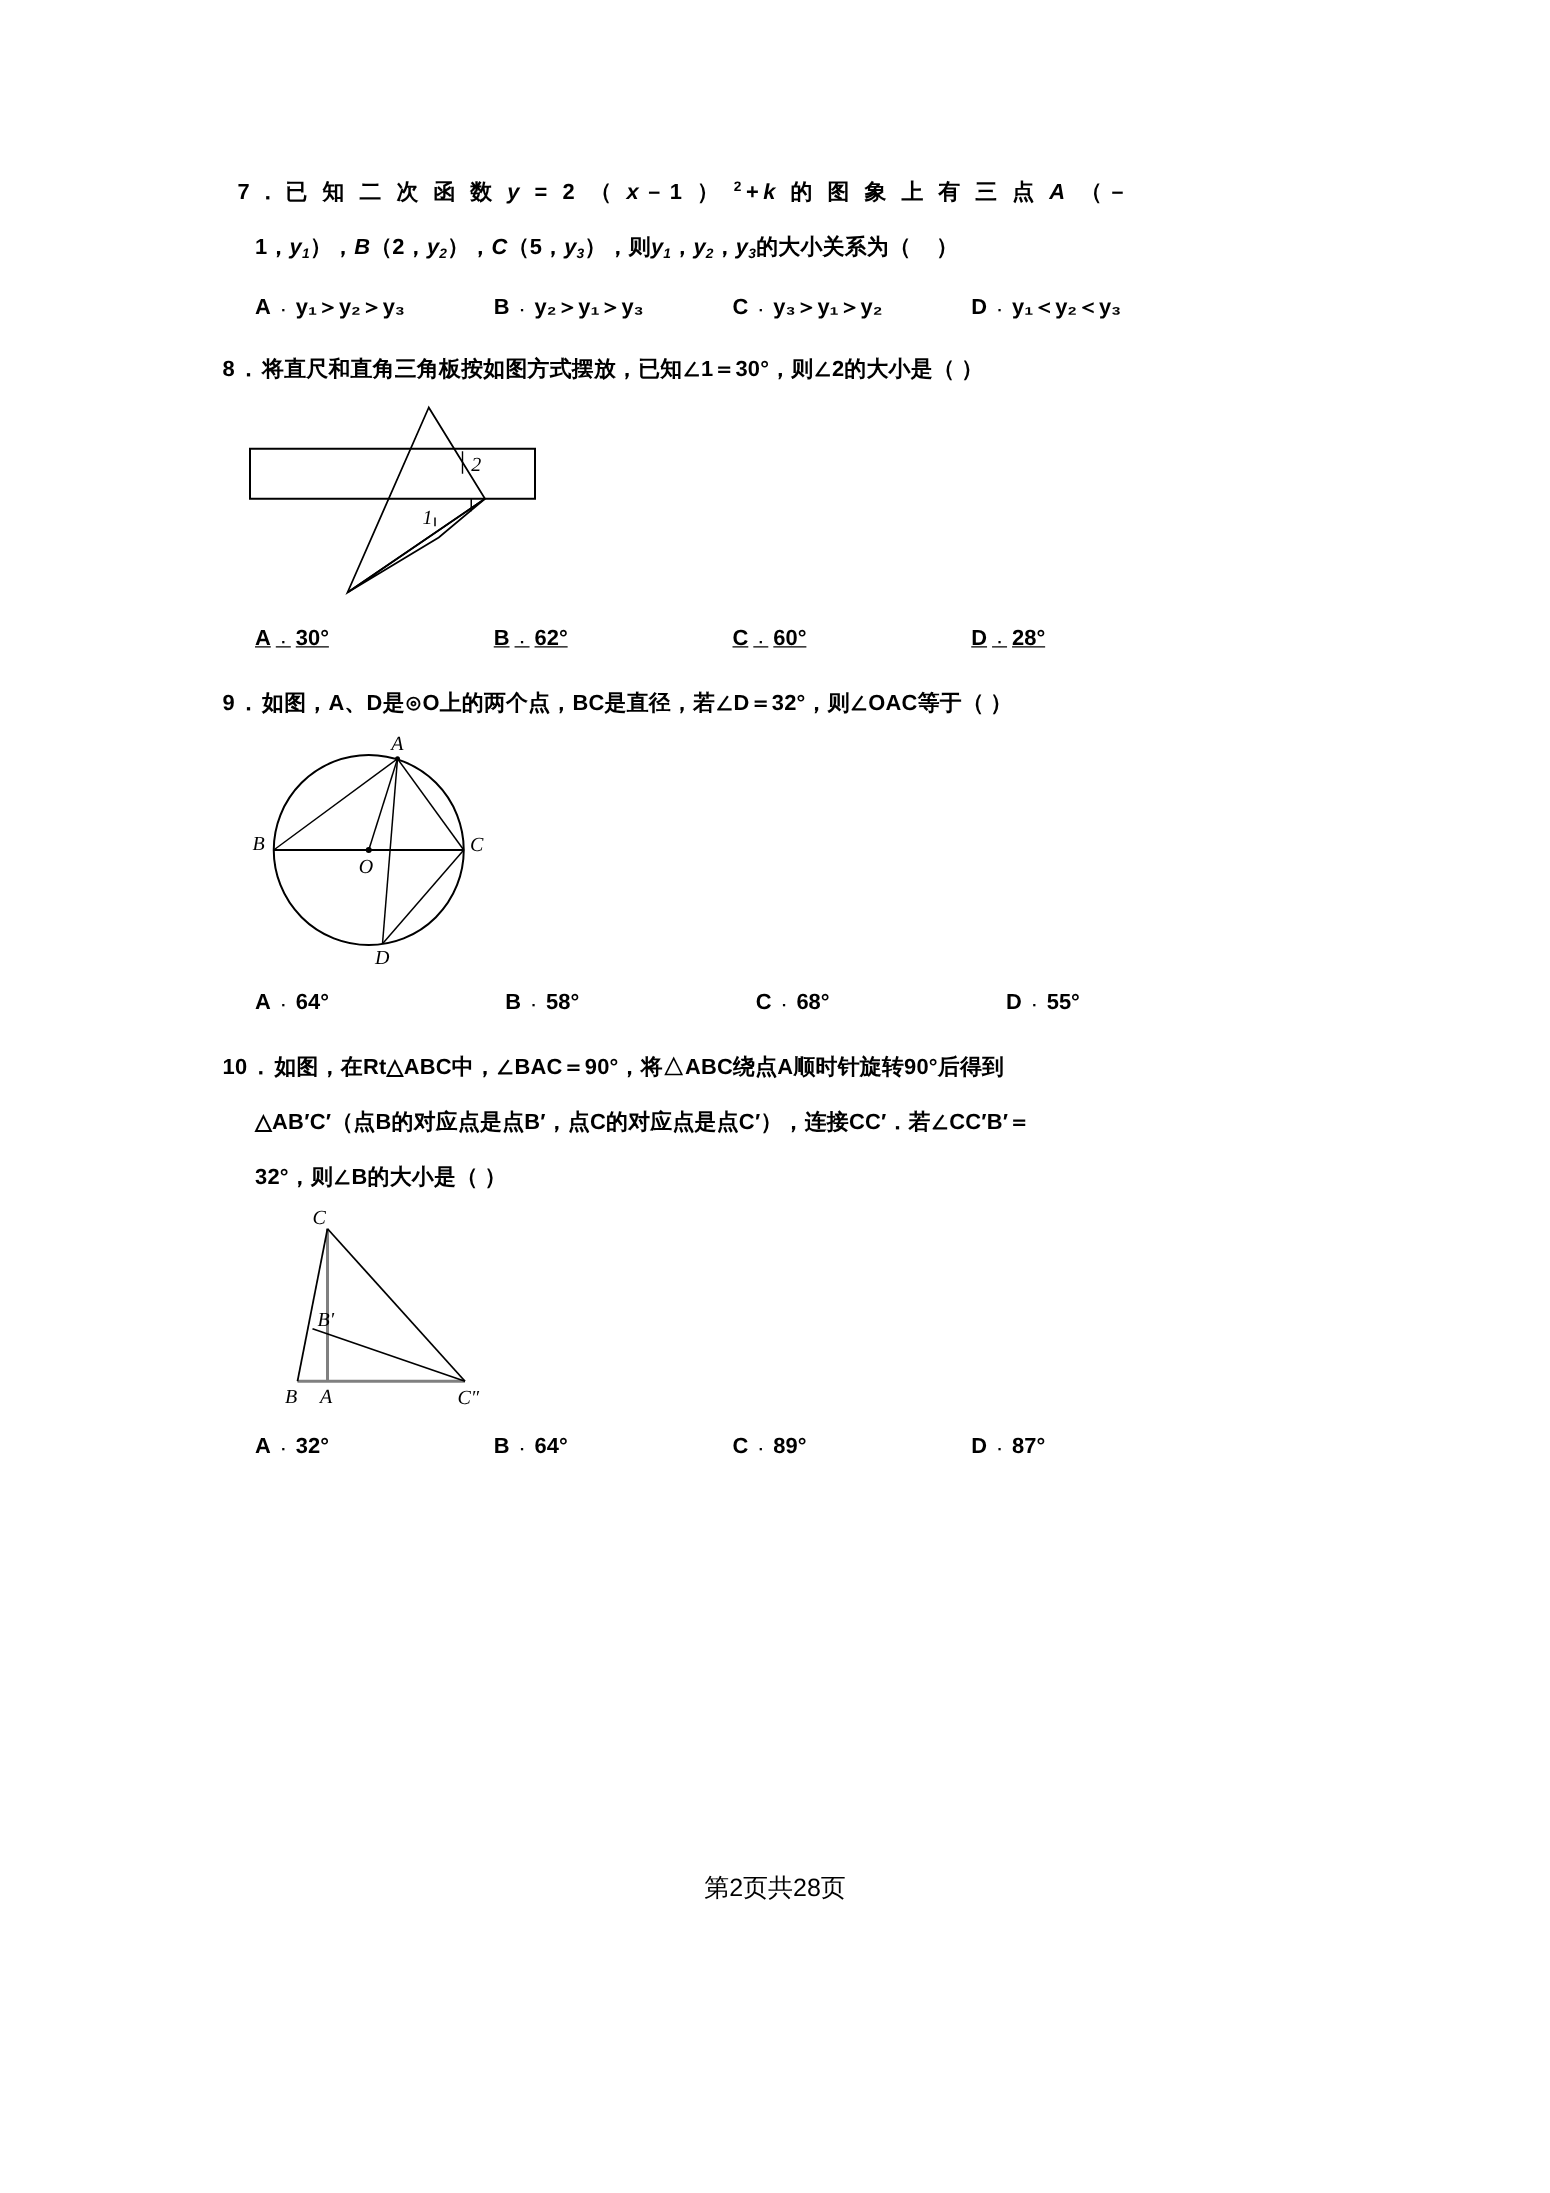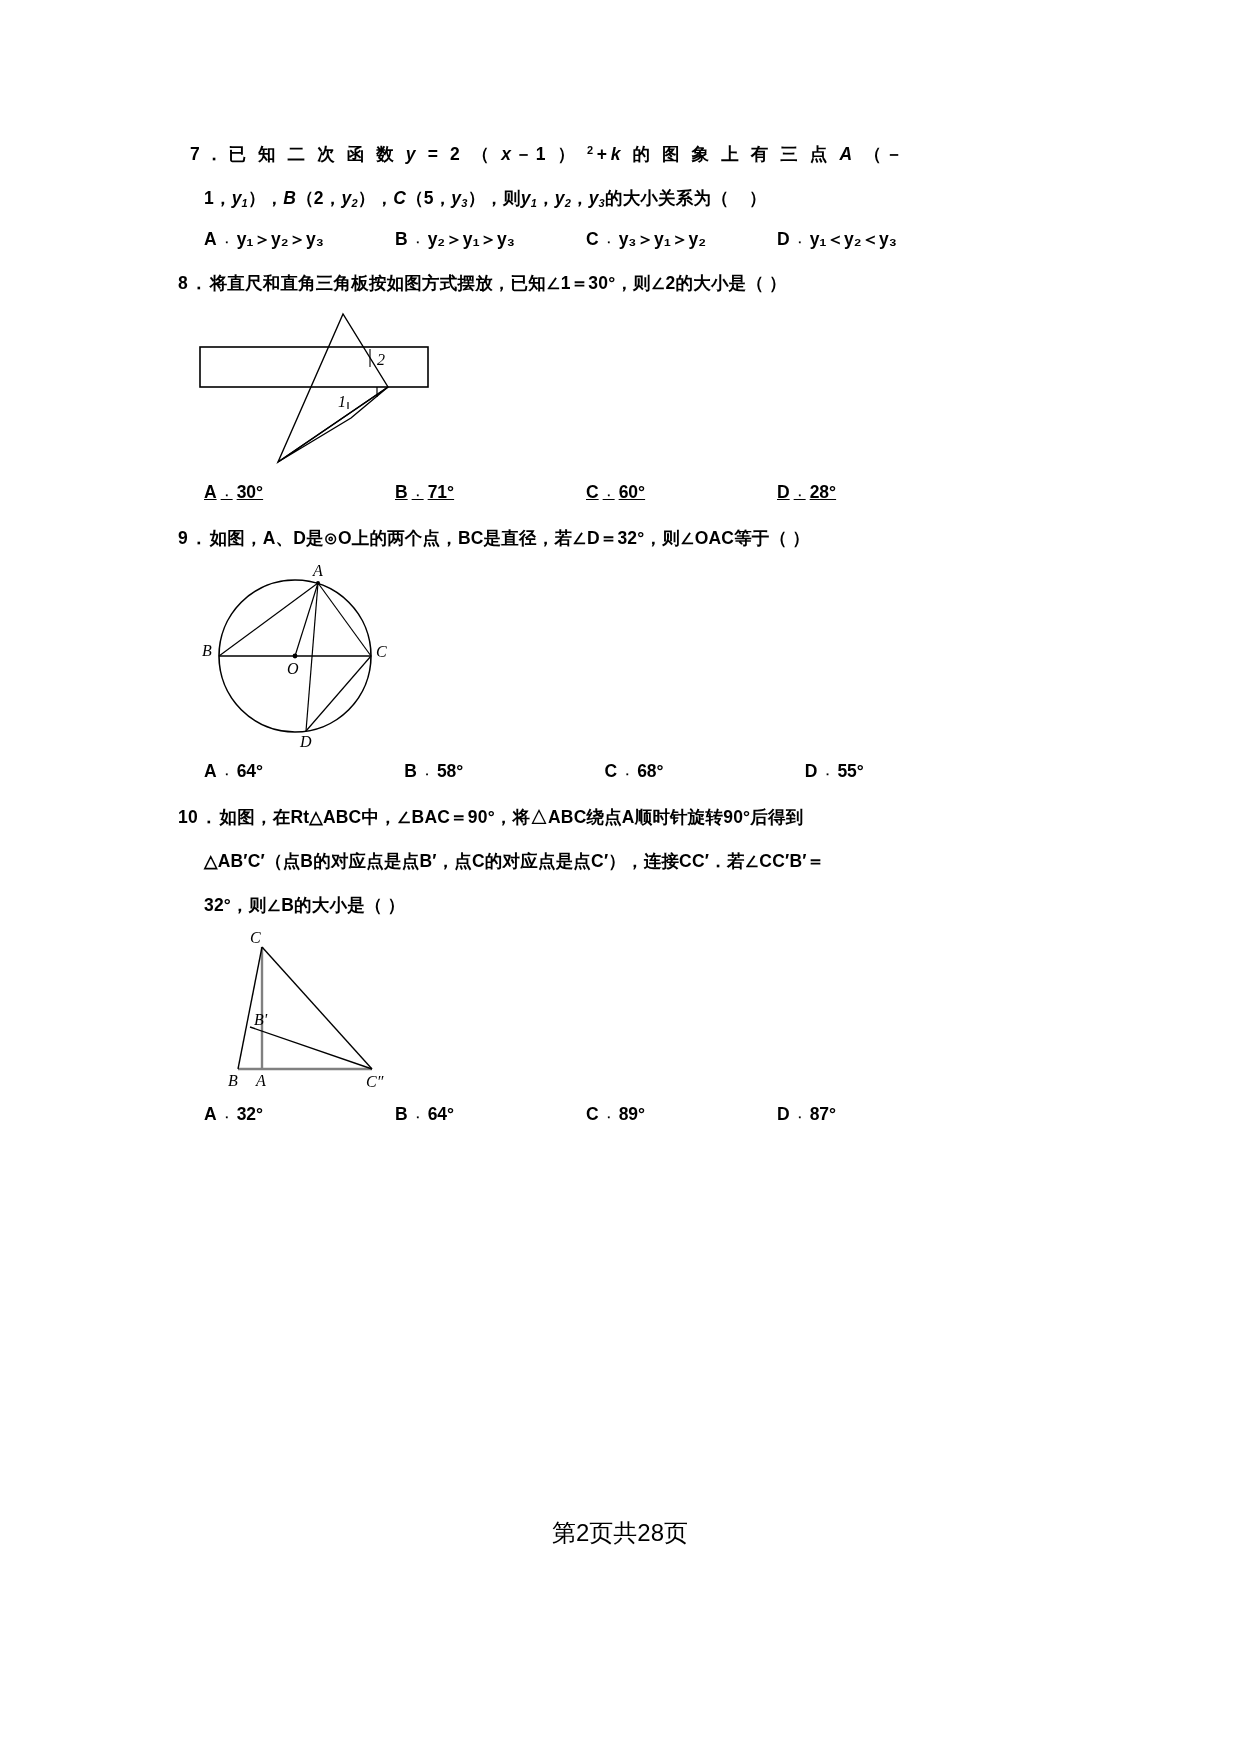--- a/index.html
+++ b/index.html
@@ -47,42 +47,41 @@
   .dot { font-weight: bold; padding: 0 2px; }
   i.v { font-style: italic; font-weight: bold; }
   sub.s { font-size: 11px; vertical-align: -3px; font-style: italic; font-weight: bold;}
   sup.s { font-size: 11px; vertical-align: 6px; font-weight: bold;}
 
   
   .opts {
     display: flex;
     font-size: 17.5px;
     font-weight: bold;
-    line-height: 28px;
+    line-height: 40px;
     padding-left: 26px;
   }
   .opt { width: 196px; white-space: nowrap; }
   .opt .lbl { font-weight: bold; }
   .opt .sep { font-size: 12px; padding: 0 4px; vertical-align: 2px;}
 
   
   .fig { position: relative; }
   .fig svg { display: block; }
 
   
   .footer {
     position: absolute;
     left: 0;
     top: 1497px;
     width: 1240px;
     text-align: center;
-    font-size: 24px;
+    font-size: 20px;
     font-family: "Liberation Sans", sans-serif;
     color: #000;
-    margin-top: 20px;
   }
   .mathlbl {
     font-family: "Liberation Serif", serif;
     font-style: italic;
     font-size: 16px;
   }
 </style>
 </head>
 <body>
 
@@ -121,21 +120,21 @@
           <path d="M 189 80 L 189 90" fill="none" stroke="#000" stroke-width="1.2"></path>
           <path d="M 160 95 L 160 102" fill="none" stroke="#000" stroke-width="1.2"></path>
           <path d="M 182 42 L 182 60" fill="none" stroke="#000" stroke-width="1.1"></path>
           <text class="mathlbl" x="150" y="100" font-size="15">1</text>
           <text class="mathlbl" x="189" y="58" font-size="15">2</text>
         </svg>
       </div>
 
       <div class="opts" style="margin-top:6px;text-decoration:underline;">
         <div class="opt"><span class="lbl">A</span><span class="sep">．</span><span>30°</span></div>
-        <div class="opt"><span class="lbl">B</span><span class="sep">．</span><span>71°</span></div>
+        <div class="opt"><span class="lbl">B</span><span class="sep">．</span><span>62°</span></div>
         <div class="opt"><span class="lbl">C</span><span class="sep">．</span><span>60°</span></div>
         <div class="opt"><span class="lbl">D</span><span class="sep">．</span><span>28°</span></div>
       </div>
     </div>
 
     <div class="q" style="margin-top:10px;">
       <div class="qline">
         <span>9</span><span class="dot">．</span><span>如图，A、D是⊙O上的两个点，BC是直径，若∠D＝32°，则∠OAC等于（    ）</span>
       </div>
 

